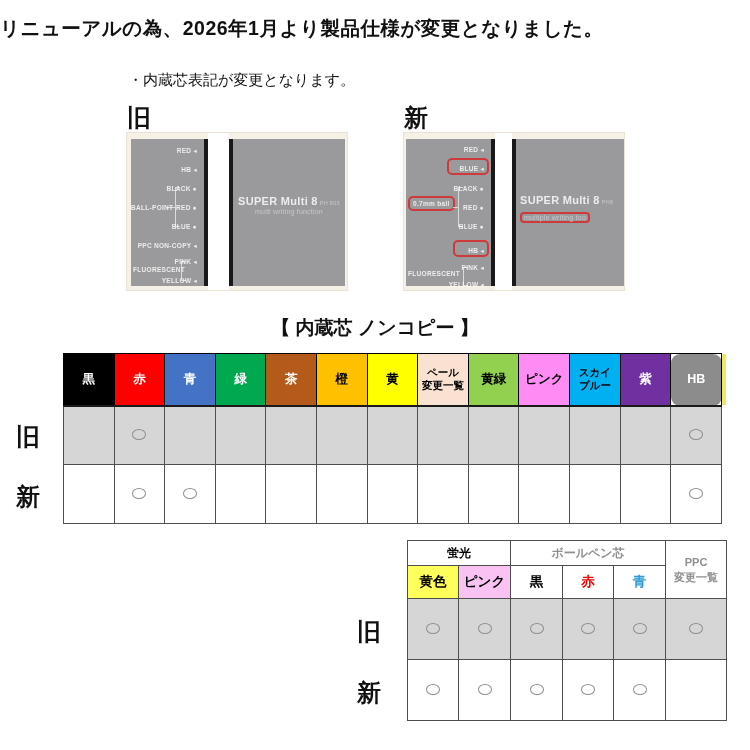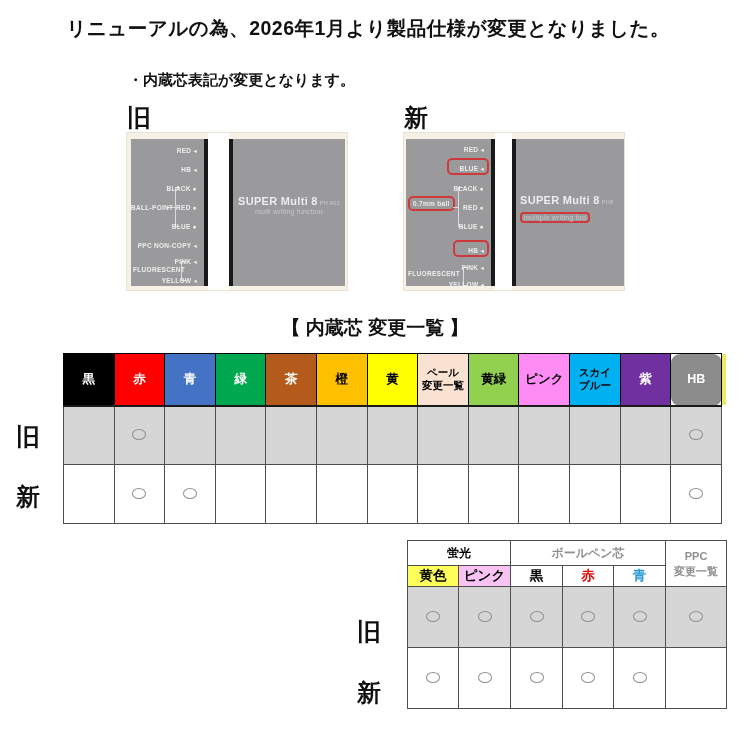--- a/index.html
+++ b/index.html
@@ -1,21 +1,21 @@
 <!DOCTYPE html>
 <html style="--hl: #CE393B;"><head>
 <meta charset="utf-8">
 <style>
   *{margin:0;padding:0;box-sizing:border-box}
   html,body{width:750px;height:750px;background:#fff;overflow:hidden;
     font-family:"Liberation Sans","DejaVu Sans",sans-serif;color:#111}
   .abs{position:absolute}
   
-  .title{left:0;top:15px;width:670px;text-align:right;font-size:19.5px;font-weight:bold;letter-spacing:.5px}
-  .bullet{left:128px;top:71px;font-size:15px;font-weight:bold}
+  .title{left:0;top:15px;width:670px;text-align:left;font-size:19.5px;font-weight:bold;letter-spacing:.5px}
+  .bullet{left:128px;top:71px;font-size:15px;font-weight:normal}
   .sec-label{font-size:24px;font-weight:bold}
   .tbl-title{left:0;top:315px;width:750px;text-align:center;font-size:19px;font-weight:bold}
   
   .img-frame{background:#F6F1E6;border:1px solid #EAE3D2;overflow:hidden}
   .pen-body{position:absolute;background:#9A999B}
   .pen-edge{position:absolute;width:4px;background:#191919}
   .pen-gap{position:absolute;background:#ffffff}
   .pl{position:absolute;right:7px;font-size:6.5px;line-height:7px;color:rgba(255,255,255,.82);
       white-space:nowrap;letter-spacing:.3px;font-weight:bold}
   .pl.left{left:2px;right:auto}
@@ -32,21 +32,21 @@
   
   table{border-collapse:collapse;table-layout:fixed}
   .mt{width:659px}
   .mt th{height:52px;border:1px solid #000;border-bottom:2px solid #1a1a1a;
       font-size:12.5px;font-weight:bold;text-align:center;vertical-align:middle;
       white-space:pre-line;line-height:1.3}
   .mt td{height:59px;border:1px solid #4f4f4f;text-align:center;vertical-align:middle}
   .st{width:319px}
   .st th,.st td{border:1px solid #4f4f4f;text-align:center;vertical-align:middle}
   .st .grow th{height:25px;font-size:12px;font-weight:bold;white-space:pre-line;line-height:1.35}
-  .st .hrow th{height:21px;font-size:13.5px;font-weight:bold}
+  .st .hrow th{height:33px;font-size:13.5px;font-weight:bold}
   .st td{height:61px}
   .gray-row td{background:#D6D6D6}
   .omark{display:inline-block;width:14px;height:11px;border:1px solid #8f8f8f;border-radius:50%}
   .sliver{background:#EDE868}
 </style>
 </head>
 <body>
 
 <div class="abs title">リニューアルの為、2026年1月より製品仕様が変更となりました。</div>
 <div class="abs bullet">・内蔵芯表記が変更となります。</div>
@@ -102,21 +102,21 @@
   <div class="pen-gap" style="left:91px;top:0;width:17px;height:159px"></div>
   <div class="pen-edge" style="left:108px;top:6px;height:147px"></div>
   <div class="pen-body" style="left:112px;top:6px;width:110px;height:147px">
     <div class="brand" style="left:4px;top:55px;text-align:left">
       <div class="b1"><span>SUPER Multi 8</span><span class="bm">PH8</span></div>
       <div class="b2 hl">multiple writing too</div>
     </div>
   </div>
 </div>
 
-<div class="abs tbl-title">【 内蔵芯 変更一覧 】</div>
+<div class="abs tbl-title">【 内蔵芯 ノンコピー 】</div>
 
 <div class="abs sec-label" style="left:16px;top:421px">旧</div>
 <div class="abs sec-label" style="left:16px;top:481px">新</div>
 
 <table class="abs mt" style="left:63px;top:353px">
   <tbody>
       <tr>
         <th style="background: rgb(0, 0, 0); color: rgb(255, 255, 255);">黒</th>
         <th style="background: rgb(255, 0, 0); color: rgb(255, 255, 255);">赤</th>
         <th style="background: rgb(68, 114, 196); color: rgb(255, 255, 255);">青</th>

